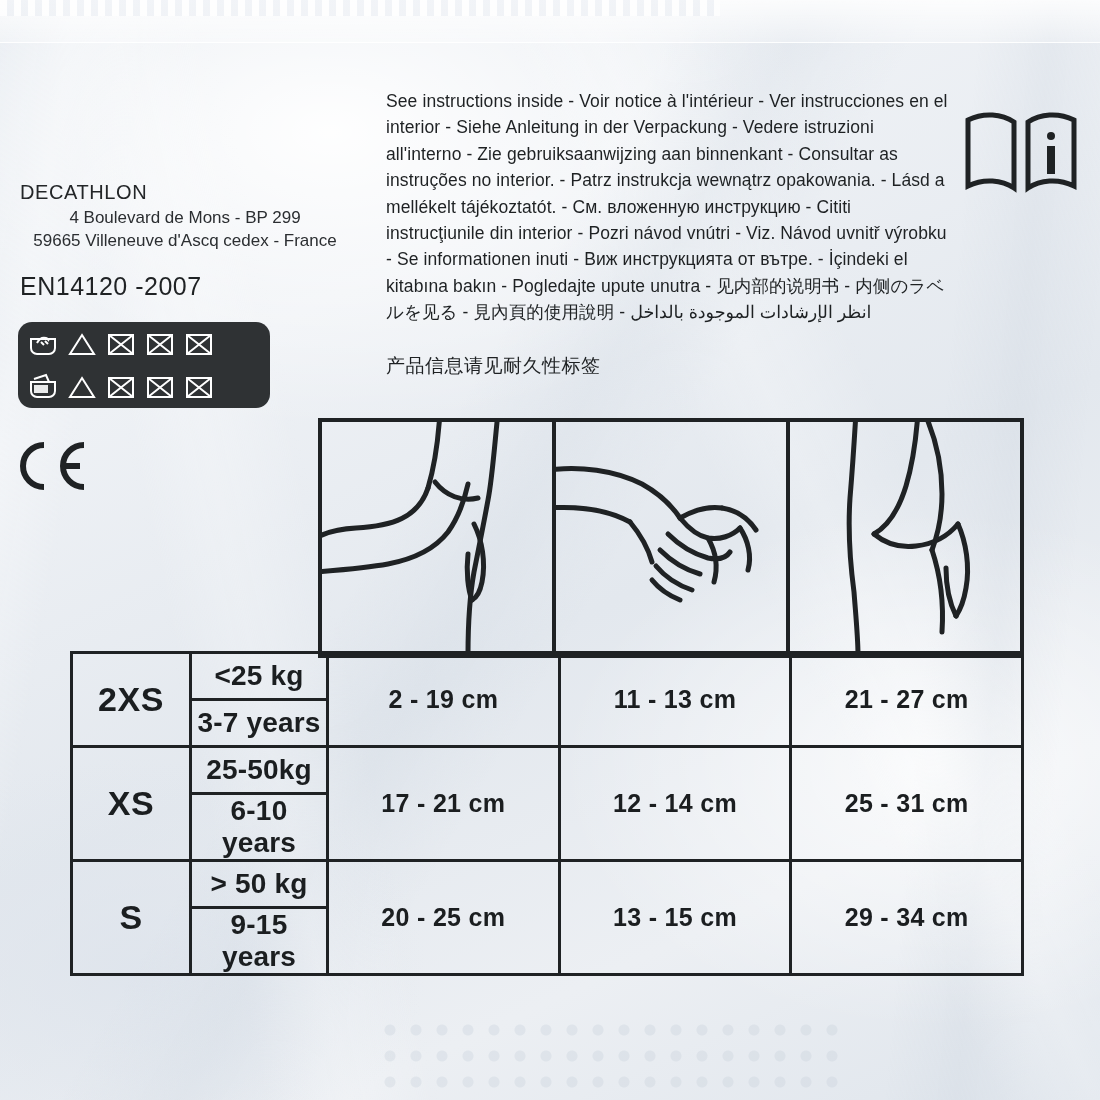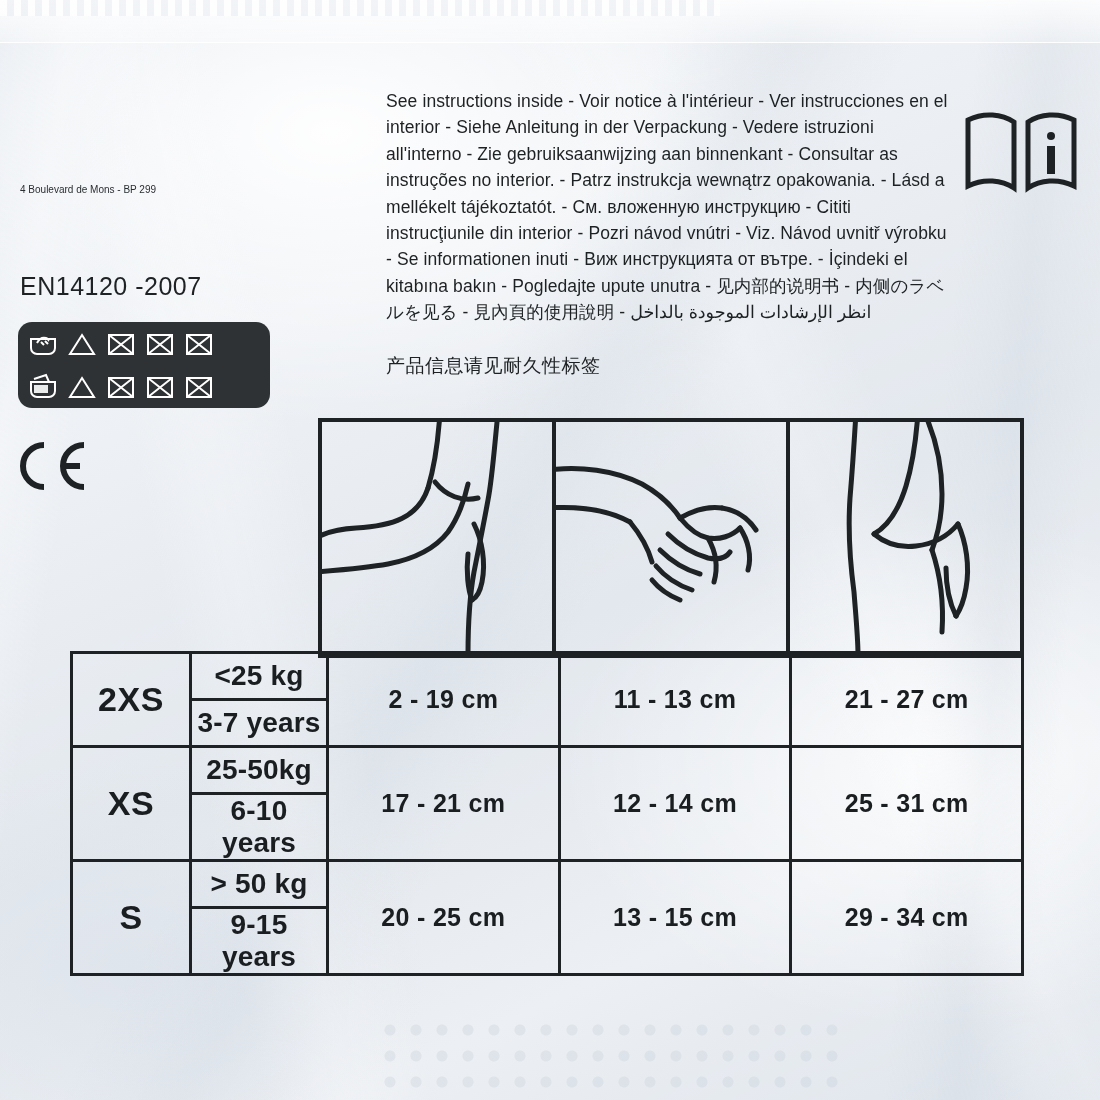--- a/index.html
+++ b/index.html
@@ -68,23 +68,24 @@
     width: 330px;
     color: #2a2d30;
   }
   #address-block .brand {
     font-size: 20px;
     letter-spacing: .6px;
     line-height: 28px;
     color: #232628;
   }
   #address-block .addr {
-    font-size: 10px;
+    font-size: 17px;
     line-height: 23px;
     color: #2b2e31;
+    text-align: center;
   }
   #norm {
     position: absolute;
     left: 20px;
     top: 272px;
     font-size: 25px;
     letter-spacing: .5px;
     color: #1f2224;
     text-align: right;
   }
@@ -208,21 +209,23 @@
 </head>
 <body>
 
 <div id="page">
   <div class="wrinkles"></div>
   <div class="topband"></div>
   <div class="seam"></div>
   <div class="bottomtex"></div>
 
   <div id="address-block">
+    <div class="brand">DECATHLON</div>
     <div class="addr">4 Boulevard de Mons - BP 299</div>
+    <div class="addr">59665 Villeneuve d'Ascq cedex - France</div>
   </div>
   <div id="norm">EN14120 -2007</div>
 
   <div id="care-badges">
     <div class="care-row">
       <span class="care-ico">
         <svg width="30" height="28" viewBox="0 0 30 28">
           <path d="M3 9 h24 v9 a6 6 0 0 1 -6 6 H9 a6 6 0 0 1 -6 -6 Z" fill="none" stroke="#fff" stroke-width="2"></path>
           <path d="M9 13 c2 -4 5 -6 9 -5 c2 .6 3 2 2 3" fill="none" stroke="#fff" stroke-width="2"></path>
           <path d="M13 12 l3 3 M17 11 l3 3" stroke="#fff" stroke-width="2"></path>

